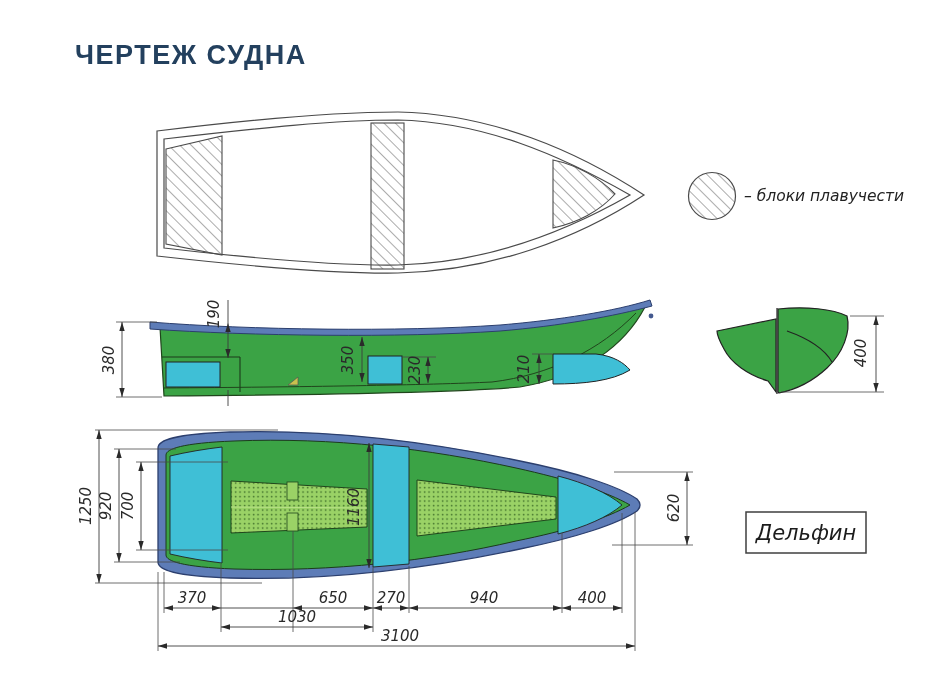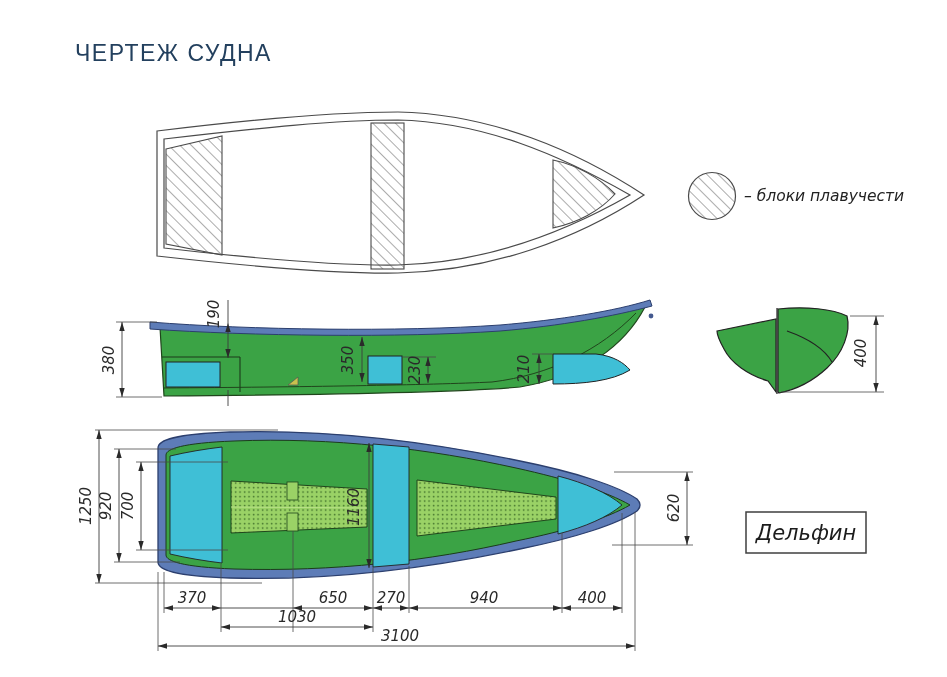--- a/index.html
+++ b/index.html
@@ -1,18 +1,18 @@
 <!DOCTYPE html>
 <html><head>
 <meta charset="utf-8">
 <style>
   html,body{margin:0;padding:0;background:#ffffff;}
   .canvas{position:relative;width:947px;height:677px;background:#ffffff;overflow:hidden;
           font-family:"Liberation Sans",sans-serif;}
-  .title{position:absolute;left:75px;top:40px;font-size:23px;font-weight:400;
+  .title{position:absolute;left:75px;top:40px;font-size:27px;font-weight:700;
          letter-spacing:1.5px;color:#23405e;font-family:"Liberation Sans",sans-serif;}
   svg{position:absolute;left:0;top:0;}
   .dim{font:italic 15px "DejaVu Sans",sans-serif;fill:#2a2a2a;text-anchor:middle;}
   .lgd{font:italic 15.5px "DejaVu Sans",sans-serif;fill:#222;}
   .model{font:italic 21px "DejaVu Sans",sans-serif;fill:#1c1c1c;text-anchor:middle;}
   .oline{stroke:#4a4a4a;stroke-width:1.2;fill:none;}
   .ext{stroke:#4a4a4a;stroke-width:0.8;fill:none;}
   .dline{stroke:#3c3c3c;stroke-width:0.9;fill:none;}
   .ar{fill:#2a2a2a;}
 </style>

